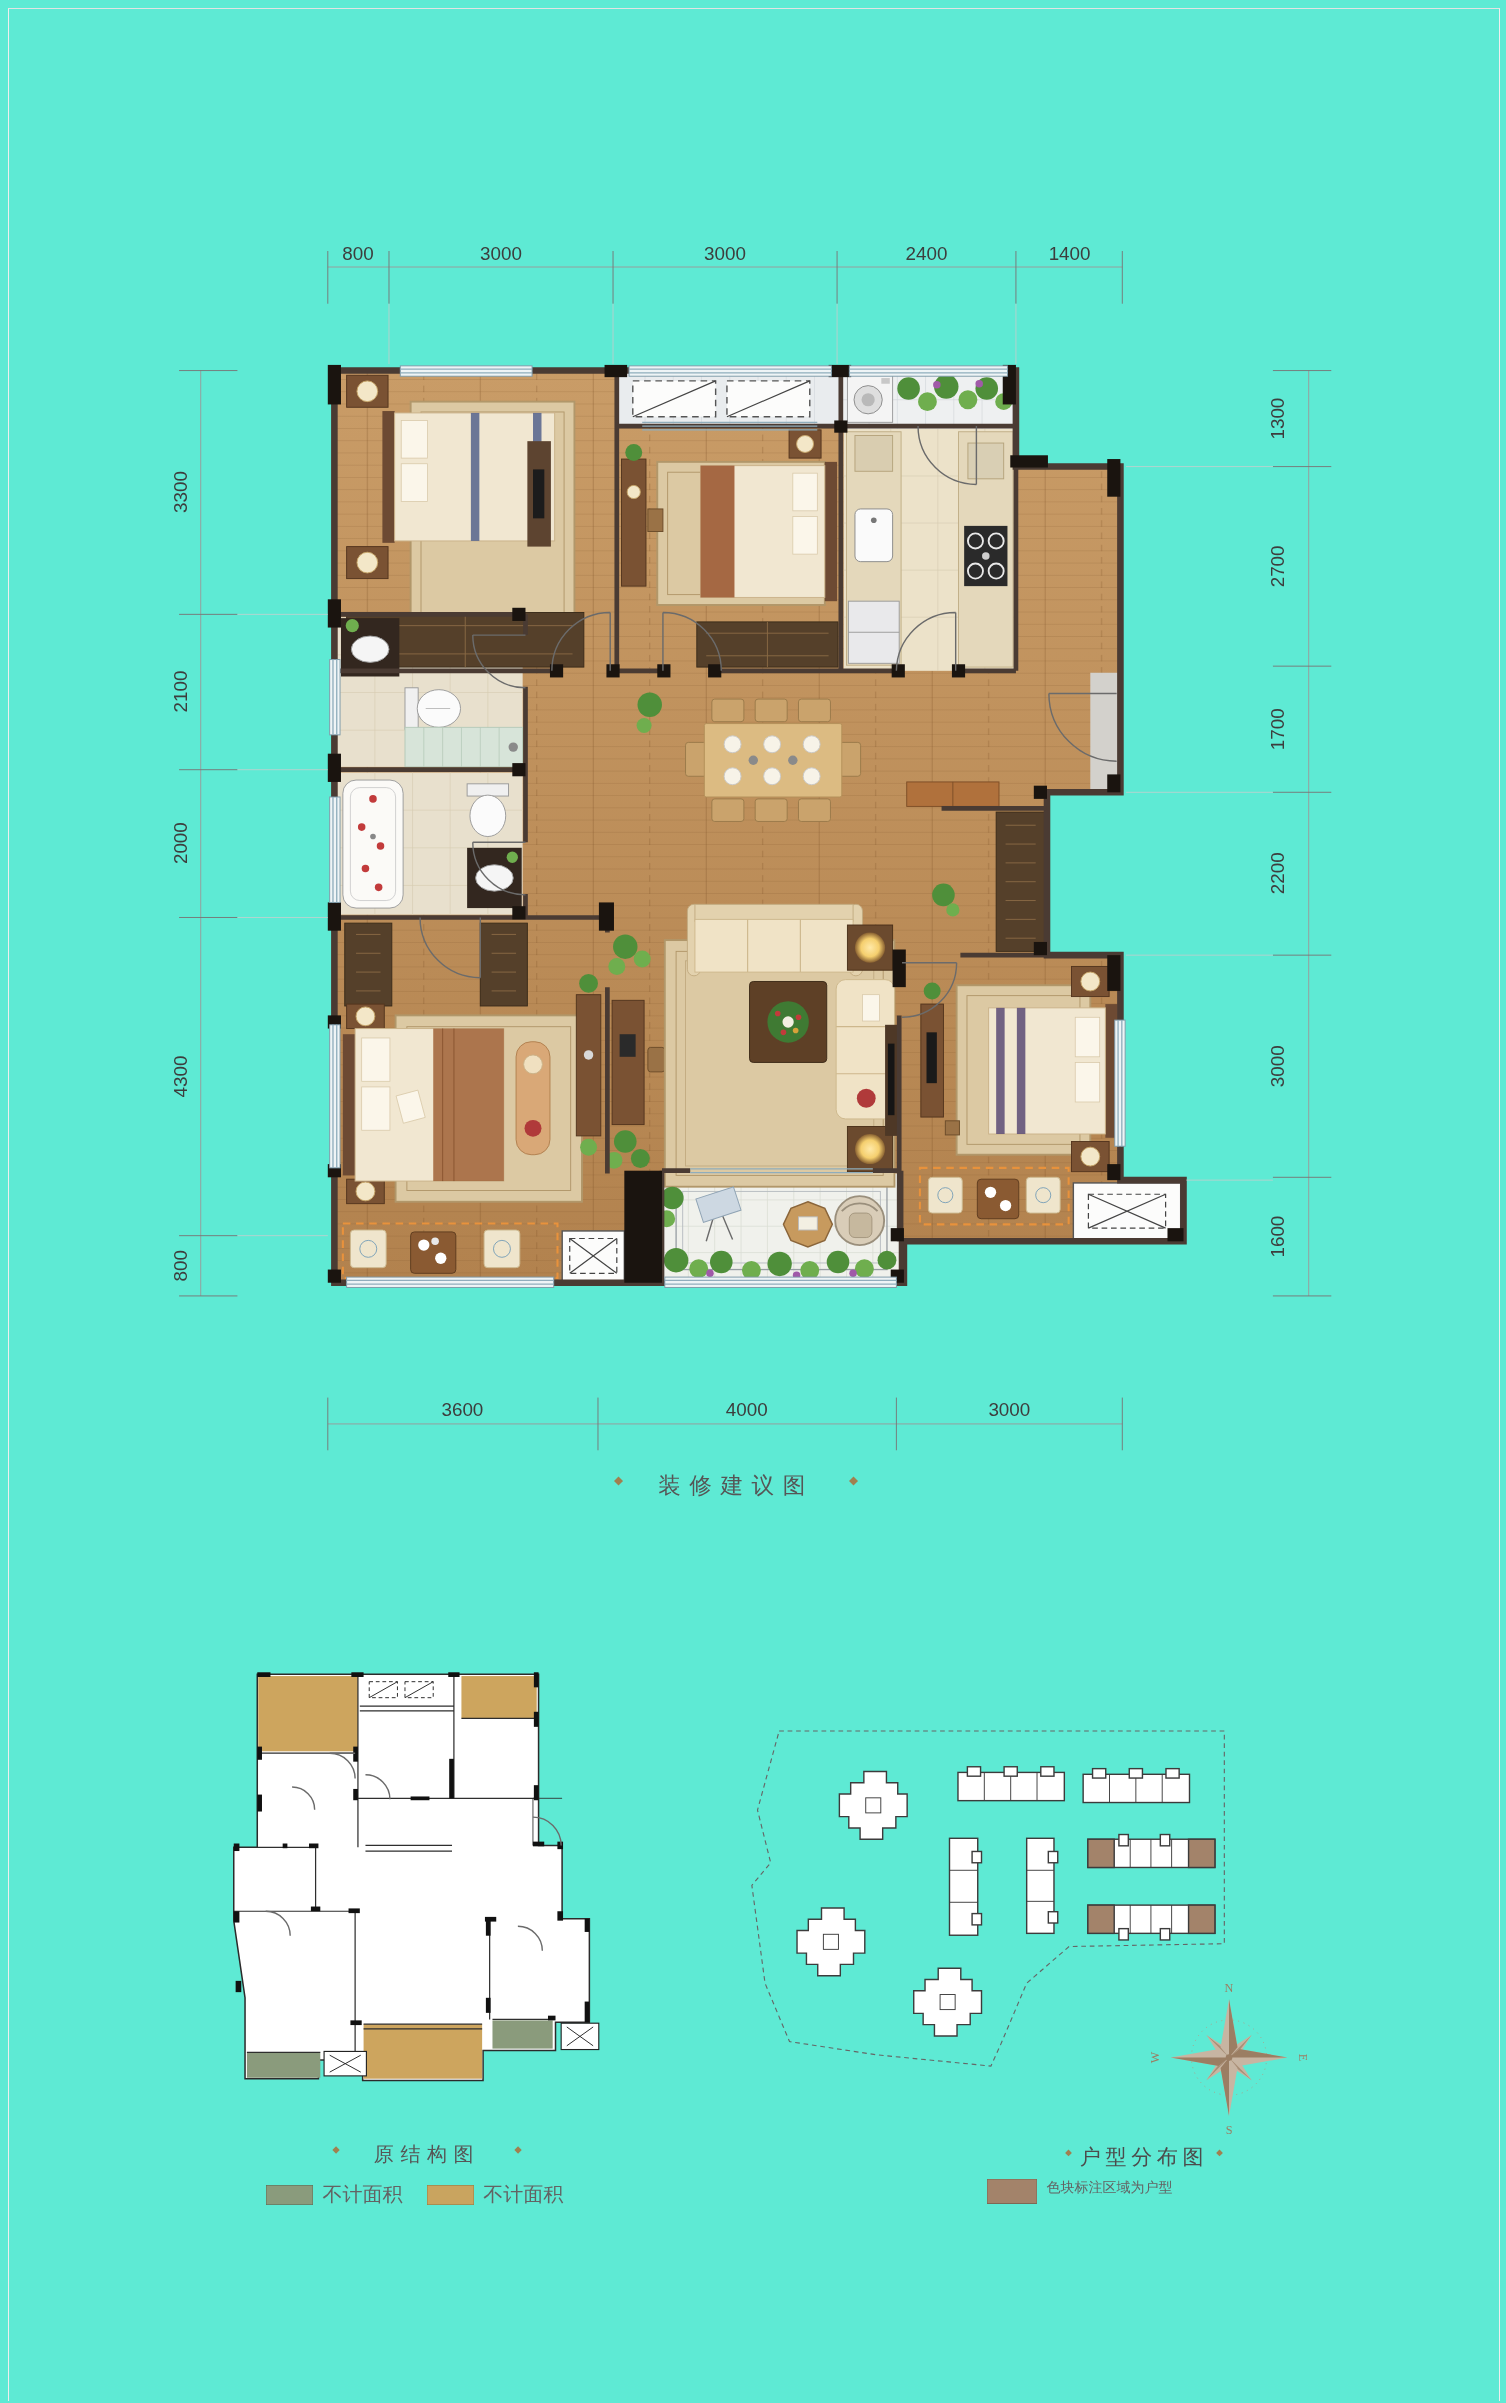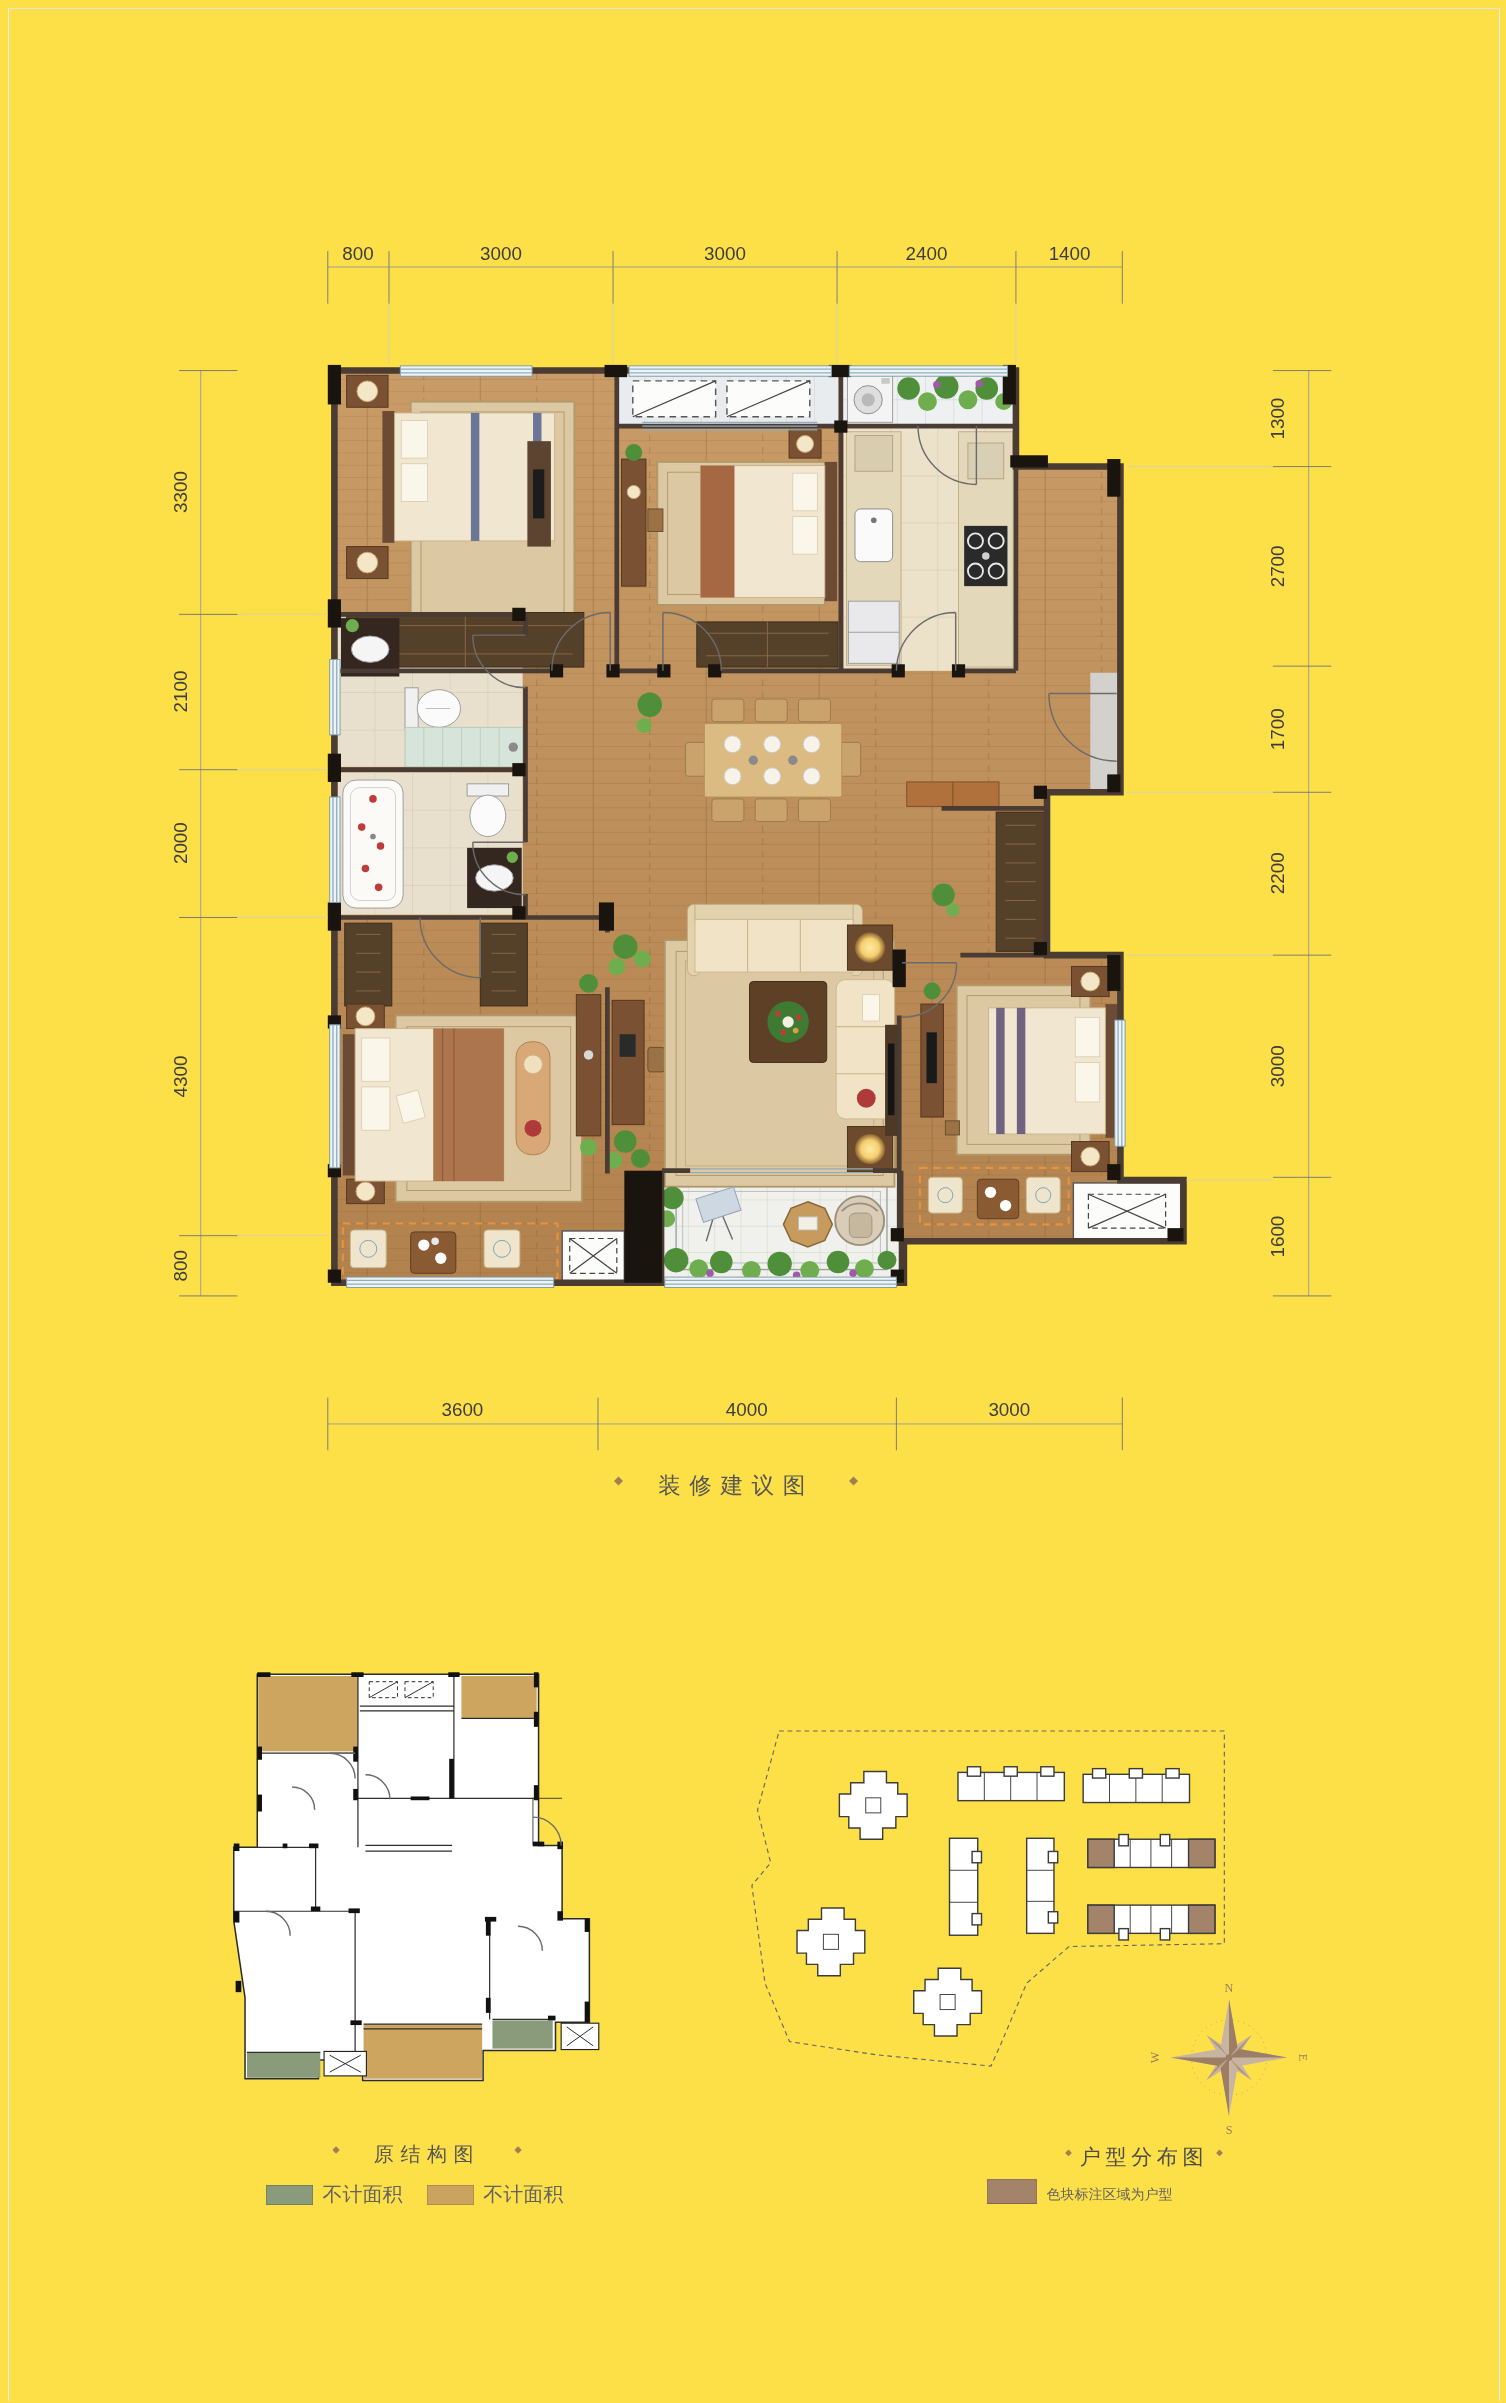--- a/index.html
+++ b/index.html
@@ -1,16 +1,16 @@
 <!DOCTYPE html>
 <html style="font-size:15px"><head>
 <meta charset="utf-8">
 <style>
   html,body{margin:0;padding:0;background:#fff;}
-  #page{position:relative;width:1507px;height:2404px;background:#fde047;overflow:hidden;
+  #page{position:relative;width:1507px;height:2404px;background:#5eead4;overflow:hidden;
         font-family:"Liberation Sans",sans-serif;}
   .frame{position:absolute;left:7.5px;top:7.5px;right:7.5px;height:2392px;
          border-top:0.9px solid #e3e3e3;border-left:0.9px solid #eeeeee;border-right:0.9px solid #eeeeee;}
   svg{position:absolute;}
   
   .wall{stroke:#4a3b33;stroke-width:7;fill:none;}
   .wall5{stroke:#4a3b33;stroke-width:5;fill:none;}
   .col{fill:#1a140f;}
   .win{stroke:#8fadbc;stroke-width:1.4;}
   .winband{fill:#eef4f6;stroke:#7d99a8;stroke-width:1;}
@@ -41,21 +41,21 @@
   .bld{fill:#ffffff;stroke:#3c3c3c;stroke-width:1.5;}
   .bldl{stroke:#3c3c3c;stroke-width:1;fill:none;}
   .bnd{fill:none;stroke:#666;stroke-width:1.2;stroke-dasharray:5 4;}
   .cmp{fill:#9b7e63;}
   .cmpl{fill:#c7b5a2;}
   .cmpt{font:13px "Liberation Serif",serif;fill:#9b7e63;}
   
   .caption{position:absolute;display:flex;align-items:center;color:#565656;}
   .cap-txt{white-space:nowrap;margin-top:9px;}
   .dia{width:7.5px;height:7.5px;background:#a08050;transform:rotate(45deg) scale(0.8);flex:none;}
-  .legend{position:absolute;display:flex;align-items:flex-end;color:#636363;}
+  .legend{position:absolute;display:flex;align-items:flex-start;color:#636363;}
   .legend svg{position:static;display:block;}
   .leg-label{margin-left:9.4px;white-space:nowrap;}
 </style>
 </head>
 <body>
 
 <div id="page">
 <div class="frame"></div>
 
 <svg style="left:132px;top:198px" width="1252" height="1262" viewBox="140 210 1330 1340">

